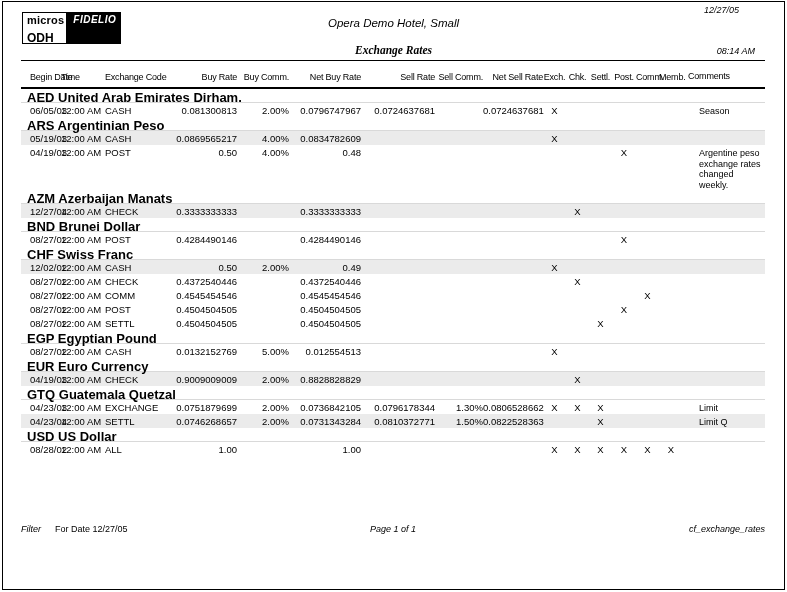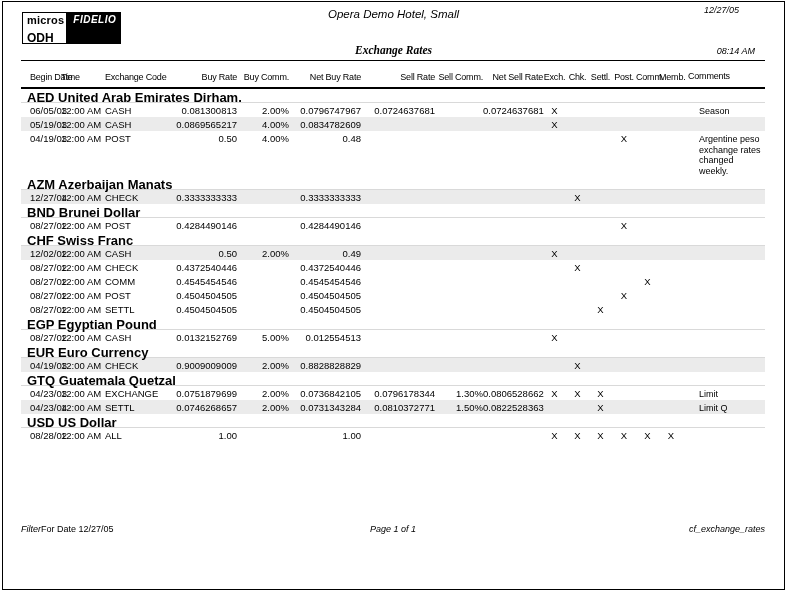--- a/index.html
+++ b/index.html
@@ -13,21 +13,21 @@
   .logo{position:absolute; left:22px; top:12px; display:flex; align-items:stretch; height:32px;}
   .logo-micros{
     border:1px solid #000; background:#fff; color:#000; font-size:11px; font-weight:bold;
     padding:0 2px 0 4px; line-height:14px; letter-spacing:0.2px;
   }
   .logo-fidelio{
     background:#000; color:#fff; font-size:10px; font-weight:bold; font-style:italic;
     padding:0 5px 0 7px; line-height:16px; letter-spacing:0.5px; margin-left:-1px;
   }
   .prop-code{position:absolute; left:27px; top:31px; font-size:12px; font-weight:bold;}
-  .hotel-name{position:absolute; left:0; right:0; top:8px; text-align:center; font-size:11.5px; font-style:italic;}
+  .hotel-name{position:absolute; left:0; right:0; top:17px; text-align:center; font-size:11.5px; font-style:italic;}
   .report-date{position:absolute; right:48px; top:5px; font-size:9px; font-style:italic;}
   .report-title{position:absolute; left:0; right:0; top:44px; text-align:center; font-size:11.5px; font-style:italic; font-weight:bold;font-family:Liberation Serif, serif;}
   .report-time{position:absolute; right:32px; top:46px; font-size:9px; font-style:italic;}
   
   .table{position:absolute; left:21px; top:60px; width:744px;}
   .thead{
     border-top:1px solid #000; border-bottom:2.5px solid #000;
     padding:10px 0 4px 0;
   }
   .grid{display:grid; grid-template-columns:40px 44px 70px 62px 52px 72px 74px 48px 60px 23px 23px 23px 24px 23px 24px 78px;}
@@ -40,21 +40,21 @@
   .cell-comments{white-space:normal; line-height:10.5px; font-size:9px; padding-left:16px; padding-top:1px;}
   .thead .cell-comments{white-space:nowrap; padding-left:5px; padding-top:0;}
   .group-h{
     font-size:13px; font-weight:bold; line-height:11px; padding:3px 0 0 6px;
     border-bottom:1px solid #d9d9d9; height:14px; box-sizing:border-box;
   }
   .row{min-height:14px; align-items:start; padding-top:2px; box-sizing:border-box;}
   .row.shaded{background:#ebebeb;}
   
   .footer{position:absolute; left:21px; right:22px; top:524px; font-size:9px;}
-  .f-left{position:absolute; left:0; top:0; display:flex; }
+  .f-left{position:absolute; left:0; top:0; display:flex; gap:14px;}
   .f-filter{font-style:italic;}
   .f-center{position:absolute; left:0; right:0; top:0; text-align:center; font-style:italic;}
   .f-right{position:absolute; right:0; top:0; font-style:italic;}
 </style>
 </head>
 <body>
 
 <div class="page">
   <div class="frame"></div>
 
@@ -100,20 +100,21 @@
           <div class="cell cell-sell_comm r"></div>
           <div class="cell cell-net_sell_rate r">0.0724637681</div>
           <div class="cell cell-exch c">X</div>
           <div class="cell cell-chk c"></div>
           <div class="cell cell-settl c"></div>
           <div class="cell cell-post c"></div>
           <div class="cell cell-comm c"></div>
           <div class="cell cell-memb c"></div>
           <div class="cell cell-comments">Season</div>
         </div>
+        <div class="group-h">ARS Argentinian Peso</div>
         <div class="row grid shaded">
           <div class="cell cell-begin_date">05/19/03</div>
           <div class="cell cell-time">12:00 AM</div>
           <div class="cell cell-exchange_code">CASH</div>
           <div class="cell cell-buy_rate r">0.0869565217</div>
           <div class="cell cell-buy_comm r">4.00%</div>
           <div class="cell cell-net_buy_rate r">0.0834782609</div>
           <div class="cell cell-sell_rate r"></div>
           <div class="cell cell-sell_comm r"></div>
           <div class="cell cell-net_sell_rate r"></div>

